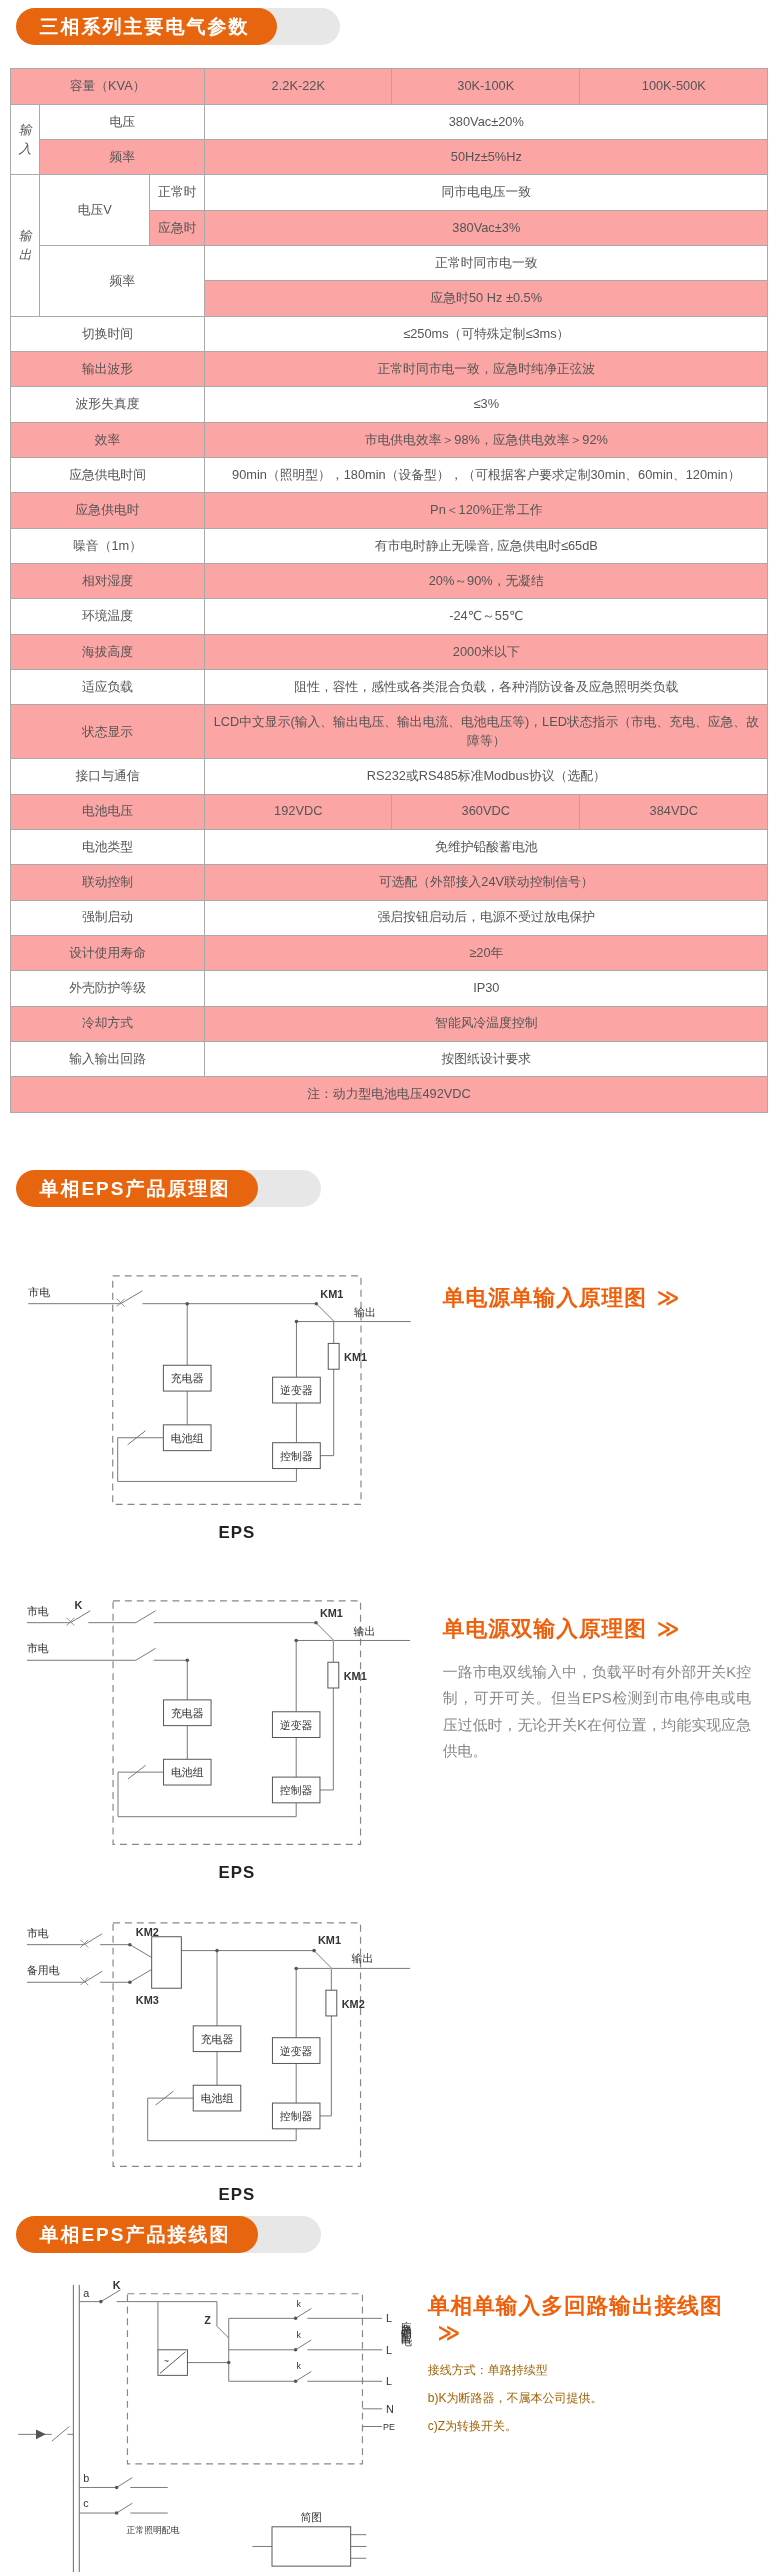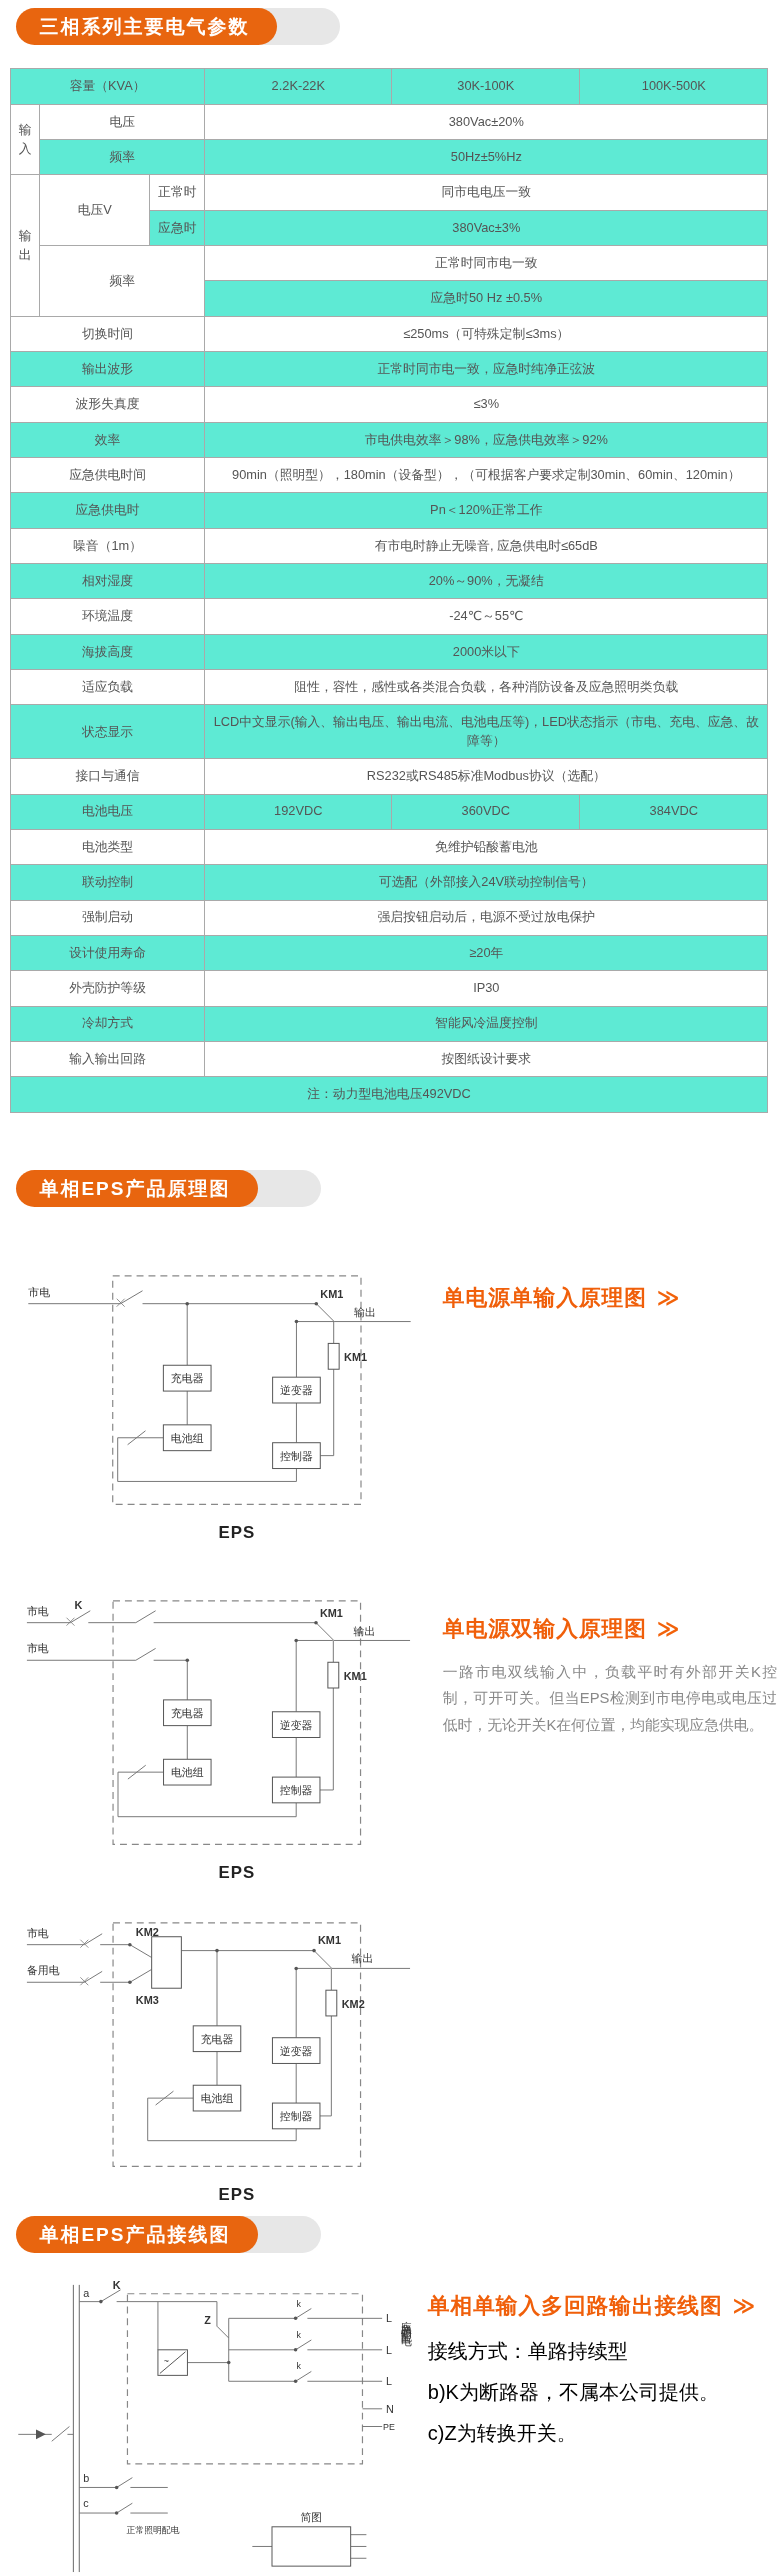--- a/index.html
+++ b/index.html
@@ -13,36 +13,36 @@
     background:#e7e7e7;border-radius:18.7px;}
   .pill-main{position:relative;display:inline-block;background:#e8650f;color:#fff;
     font-size:19px;font-weight:bold;line-height:37px;padding:0 27.6px 0 23.6px;
     border-radius:18.7px;letter-spacing:2px;z-index:1;}
   .mt-top{margin-top:7.9px;}
   .mt-sec{margin-top:57px;}
   
   .spec-table{border-collapse:collapse;margin:23.6px 9.8px 0 9.8px;width:758px;table-layout:fixed;}
   .spec-table td{border:1px solid #a9a9a9;font-size:12.8px;color:#555;text-align:center;
     padding:7.9px 4.9px;line-height:1.45;background:#fff;word-break:break-all;}
-  .spec-table tr.shade td{background:#5eead4;}
-  .spec-table td.group{padding:7px 2px;}
+  .spec-table tr.shade td{background:#fca5a5;}
+  .spec-table td.group{padding:7px 2px;font-style:italic;}
   
   .block{display:flex;margin-left:9.8px;}
   .b1{margin-top:51px;} .b2{margin-top:39px;} .b3{margin-top:21.7px;}
   .b4{margin-top:25.6px;}
   .diag{position:relative;flex:none;}
   .principle .diag{width:433px;}
   .wiring .diag{width:418px;}
-  .desc{flex:1;padding-right:1px;}
+  .desc{flex:1;padding-right:27px;}
   .principle .desc{padding-top:25.6px;}
   .wiring .desc{padding-top:11.8px;}
   .diag-title{color:#f05f0a;font-size:21.7px;font-weight:bold;margin:0 0 15.8px 0;letter-spacing:1px;}
   .chev{color:#f2620a;font-weight:bold;margin-left:9.8px;font-size:21.7px;}
   .diag-text{font-size:14.8px;color:#888;line-height:1.78;margin:0;text-align:justify;}
-  .diag-lines p{font-size:20px;color:#000000;line-height:1.6;margin:0 0 8.9px 0;}
+  .diag-lines p{font-size:12px;color:#a16207;line-height:1.6;margin:0 0 8.9px 0;}
   
   svg text{fill:#333;font-size:11px;font-family:"Liberation Sans","DejaVu Sans",sans-serif;}
   svg text.box-lab{text-anchor:middle;}
   svg text.eps{font-size:17px;font-weight:bold;text-anchor:middle;fill:#222;letter-spacing:1px;}
   svg text.small{font-size:9px;}
   .vlabel{position:absolute;writing-mode:vertical-rl;text-orientation:upright;
     font-size:10.8px;color:#333;letter-spacing:3px;}
 </style>
 </head>
 <body>

